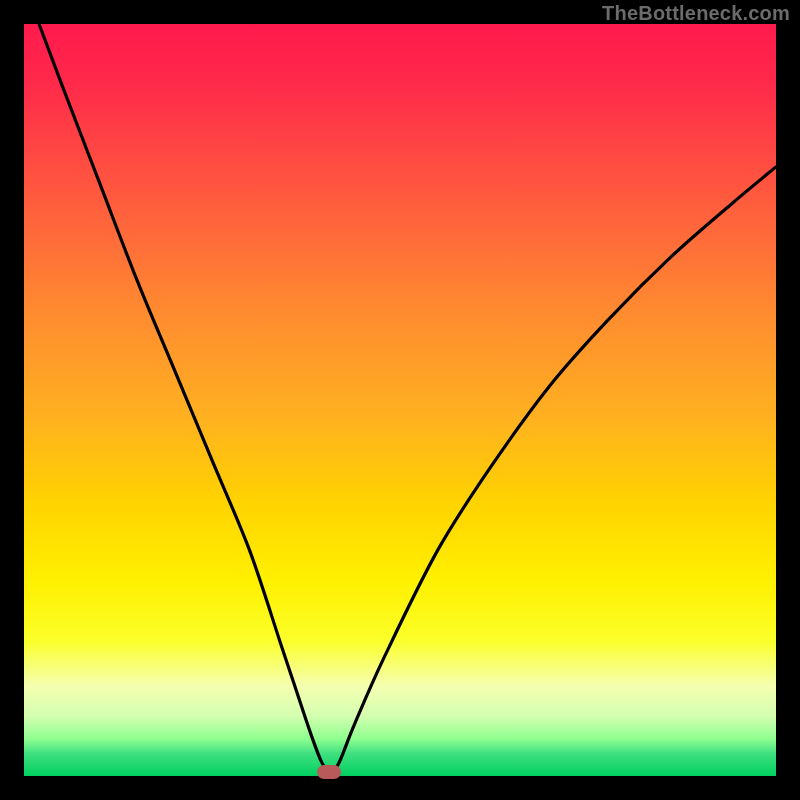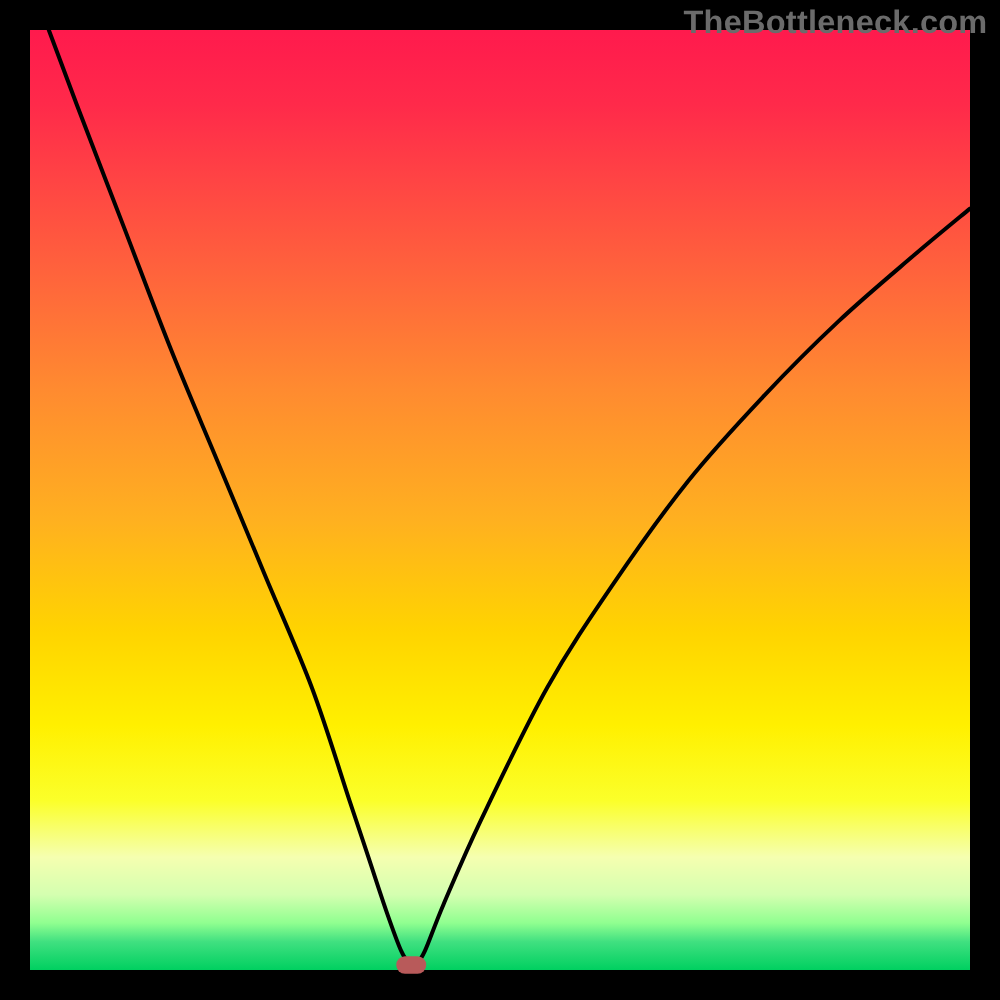--- a/index.html
+++ b/index.html
@@ -39,21 +39,21 @@
       #90ff90 95%,
       #40e080 97%,
       #00d060 100%
     );
   }
   .watermark {
     position: absolute;
     top: 2px;
     right: 10px;
     font-family: Arial, Helvetica, sans-serif;
-    font-size: 26px;
+    font-size: 20px;
     font-weight: 600;
     color: #6b6b6b;
     letter-spacing: 0.2px;
   }
   svg.curve {
     position: absolute;
     left: 24px;
     top: 24px;
     width: 752px;
     height: 752px;

